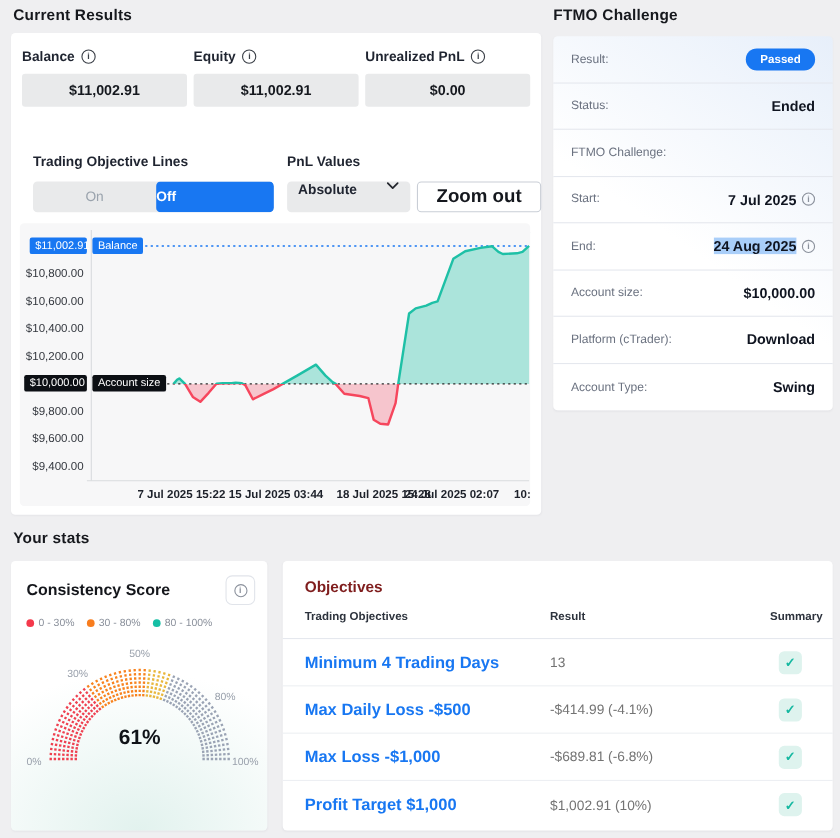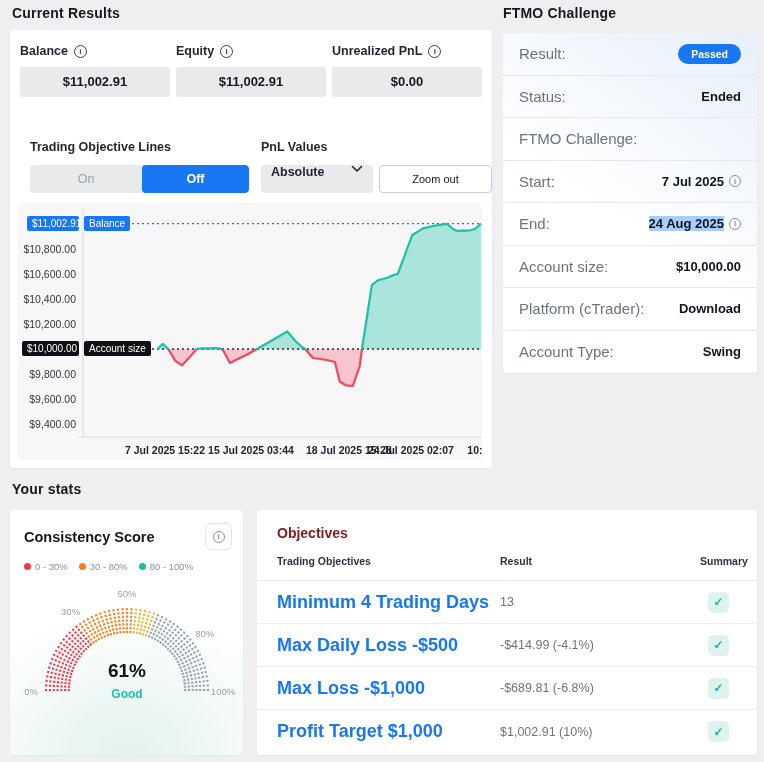--- a/index.html
+++ b/index.html
@@ -30,49 +30,49 @@
             align-items:center; justify-content:center; font-size:8px; font-weight:700; color:#3a3f47;
             font-style:normal; flex:none; }
   .i-circ.gray { border-color:#8b919c; color:#8b919c; width:12px; height:12px; }
 
   .lbl-tol { position:absolute; left:20px; top:110px; font-size:12.5px; font-weight:600; color:#1f2430; }
   .lbl-pnl { position:absolute; left:251px; top:110px; font-size:12.5px; font-weight:600; color:#1f2430; }
 
   .toggle { position:absolute; left:20px; top:135px; width:219px; height:28px; background:#e9eaeb;
             border-radius:4px; display:flex; overflow:hidden; cursor:pointer; }
   .toggle-on { flex:1; text-align:center; line-height:28px; color:#9aa3ad; font-size:12.5px; font-weight:400; }
-  .toggle-off { width:107px; background:#1877f2; border-radius:4px; color:#fff; text-align:center;
+  .toggle-off { width:107px; background:#1877f2; border-radius:4px; color:#fff; 
                 line-height:28px; font-size:12.5px; font-weight:600; }
   .dropdown { position:absolute; left:251px; top:135px; width:112px; height:28px; background:#e9eaeb;
               border-radius:4px; display:flex; justify-content:space-between;
               padding:0 10px; font-size:12.5px; font-weight:600; color:#1f2430; cursor:pointer; }
   .zoom-btn { position:absolute; left:369px; top:135px; width:113px; height:28px; background:#fff;
-              border:1px solid #c9ced6; border-radius:4px; font-family:inherit; font-size:11px;
-              font-weight:400; color:#15181e; cursor:pointer; }
+              border:1px solid #c9ced6; border-radius:4px; font-family:inherit; font-size:17px;
+              font-weight:700; color:#15181e; cursor:pointer; }
   .divider { position:absolute; left:10px; right:10px; top:151px; height:1px; background:#e8e9eb; margin-top:30px; }
 
   
   .chart-wrap { position:absolute; left:8px; top:173px; width:464px; height:257px; background:#f7f7f8;
                 border-radius:4px; overflow:hidden; }
   .ytick { position:absolute; left:0; width:58px; text-align:right; font-size:10.5px; color:#33373e; }
   .xtick { position:absolute; top:241px; transform:translateX(-50%); white-space:nowrap;
            font-size:10.5px; font-weight:700; color:#1d212a; }
   .cbadge { position:absolute; height:15px; line-height:15px; font-size:10px; color:#fff;
             background:#1877f2; border-radius:2px; text-align:center; padding:0 5px; }
   .cbadge.dark { background:#0c0f14; }
   .b-bal-val { left:9px; top:13px; width:52px; }
   .b-bal-lbl { left:66px; top:13px; }
   .b-acc-val { left:4px; top:138px; width:57px; }
   .b-acc-lbl { left:66px; top:138px; }
 
   
   .rrow { height:42.5px; display:flex; align-items:center; justify-content:space-between;
           padding:0 16px; border-bottom:1px solid #e5e8ee; }
   .rrow:last-child { border-bottom:none; }
-  .row-label { font-size:15px; color:#6b7280; }
+  .row-label { font-size:11px; color:#6b7280; }
   .row-value { font-size:13px; font-weight:700; color:#0f1420; display:flex; align-items:center; gap:5px; }
   .pill { background:#1877f2; color:#fff; font-size:10.5px; font-weight:600; padding:4px 13px;
           border-radius:999px;margin-left:33px; }
   .hl { background:#a9cef9; }
 
   
   .cs-head { display:flex; justify-content:space-between; align-items:center; padding:13px 11px 0 14px; }
   .cs-title { font-size:14.5px; font-weight:700; color:#14161b; }
   .cs-info { width:27px; height:27px; border:1px solid #e1e4ea; border-radius:6px; background:#fff;
              display:flex; align-items:center; justify-content:center; cursor:pointer; }
@@ -87,21 +87,21 @@
 
   
   .obj-title { padding:15px 20px 0; font-size:14px; font-weight:700; color:#7f1d1d; }
   .obj-header, .obj-row { display:grid; grid-template-columns:223px 200px 1fr; align-items:center;
                           padding:0 20px; }
   .obj-header { height:40px; font-size:10.5px; font-weight:700; color:#2d333d;
                 border-bottom:1px solid #e5e8ee; }
   .obj-header .col-summary { text-align:center; }
   .obj-row { height:43px; border-bottom:1px solid #edeff3; }
   .obj-row:last-child { border-bottom:none; }
-  .obj-link { color:#1877f2; font-size:18px; font-weight:600; text-decoration:none; cursor:pointer; }
+  .obj-link { color:#1877f2; font-size:15px; font-weight:600; text-decoration:none; cursor:pointer; }
   .obj-result { font-size:12.5px; color:#737373; }
   .obj-check { width:21px; height:21px; background:#def3ee; color:#14b8a0; border-radius:5px;
                display:flex; align-items:center; justify-content:center; font-size:12px;
                font-weight:700; margin:0 auto; }
   .chev { display:flex; }
 </style>
 </head>
 <body>
 
 <div class="page">
@@ -317,21 +317,20 @@
           <line x1="167.64159596391482" y1="118.61802486211145" x2="193.47811342113914" y2="115.70694848342545" stroke="#9aa3b4" stroke-width="2.1" stroke-dasharray="2.2 1.6"></line>
           <line x1="167.91032845601555" y1="121.80398450748007" x2="193.86942564647876" y2="120.34615287931307" stroke="#9aa3b4" stroke-width="2.1" stroke-dasharray="2.2 1.6"></line>
           <line x1="168" y1="125" x2="194" y2="125" stroke="#9aa3b4" stroke-width="2.1" stroke-dasharray="2.2 1.6"></line>
           <text x="15" y="130" text-anchor="middle" font-size="9.5" font-family="Liberation Sans, sans-serif" fill="#9aa1ac">0%</text>
           <text x="54.572615779922586" y="50.334368540005045" text-anchor="middle" font-size="9.5" font-family="Liberation Sans, sans-serif" fill="#9aa1ac">30%</text>
           <text x="111" y="32" text-anchor="middle" font-size="9.5" font-family="Liberation Sans, sans-serif" fill="#9aa1ac">50%</text>
           <text x="188.66563145999496" y="71.57261577992259" text-anchor="middle" font-size="9.5" font-family="Liberation Sans, sans-serif" fill="#9aa1ac">80%</text>
           <text x="207" y="130" text-anchor="middle" font-size="9.5" font-family="Liberation Sans, sans-serif" fill="#9aa1ac">100%</text>
         </svg>
       <div class="gauge-score">61%</div>
-      <div class="gauge-rating">Good</div>
     </div>
   </section>
 
   <section class="card objectives-card">
     <div class="obj-title">Objectives</div>
     <div class="obj-header">
       <span>Trading Objectives</span>
       <span>Result</span>
       <span class="col-summary">Summary</span>
     </div>

